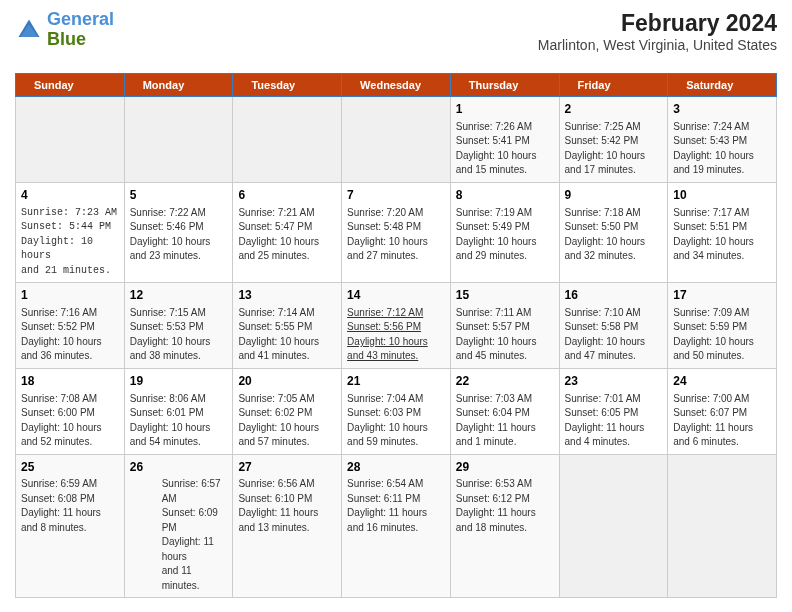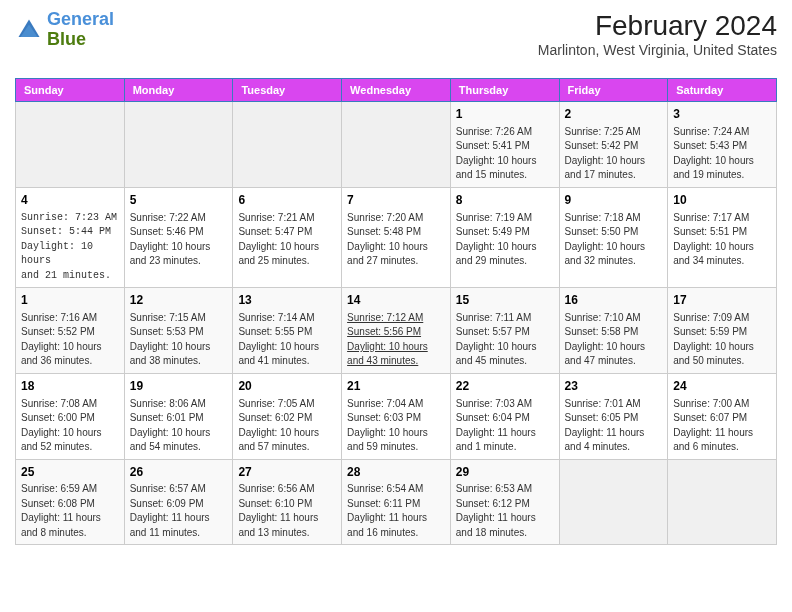--- a/index.html
+++ b/index.html
@@ -31,38 +31,38 @@
       color: #4a90d9;
     }
     .logo-icon {
       width: 28px;
       height: 28px;
     }
     .title-block {
       text-align: right;
     }
     .main-title {
-      font-size: 28px;
-      font-weight: normal;
+      font-size: 23px;
+      font-weight: bold;
       color: #222;
     }
     .subtitle {
       font-size: 14px;
       color: #444;
     }
     table {
       width: 100%;
       border-collapse: collapse;
       font-size: 10.5px;
     }
     thead tr th {
-      background-color: #d946ef;
+      background-color: #c2410c;
       color: #fff;
       text-align: left;
-      padding: 5px 8px;
+      padding: 5px 18px;
       font-size: 11px;
       font-weight: bold;
       border: 1px solid #3a7abf;
     }
     tbody tr td {
       border: 1px solid #ccc;
       vertical-align: top;
       padding: 4px 5px;
       width: 14.28%;
       min-height: 80px;
@@ -305,21 +305,21 @@
       <tr>
         <td>
           <span class="day-num">25</span>
           <div class="day-info" style="white-space: pre-line;">Sunrise: 6:59 AM
 Sunset: 6:08 PM
 Daylight: 11 hours
 and 8 minutes.</div>
         </td>
         <td>
           <span class="day-num">26</span>
-          <div class="day-info" style="white-space: pre-line;">Sunrise: 6:57 AM
+          <div class="day-info" style="white-space: pre-line; margin-left: 32px;">Sunrise: 6:57 AM
 Sunset: 6:09 PM
 Daylight: 11 hours
 and 11 minutes.</div>
         </td>
         <td>
           <span class="day-num">27</span>
           <div class="day-info" style="white-space: pre-line;">Sunrise: 6:56 AM
 Sunset: 6:10 PM
 Daylight: 11 hours
 and 13 minutes.</div>

